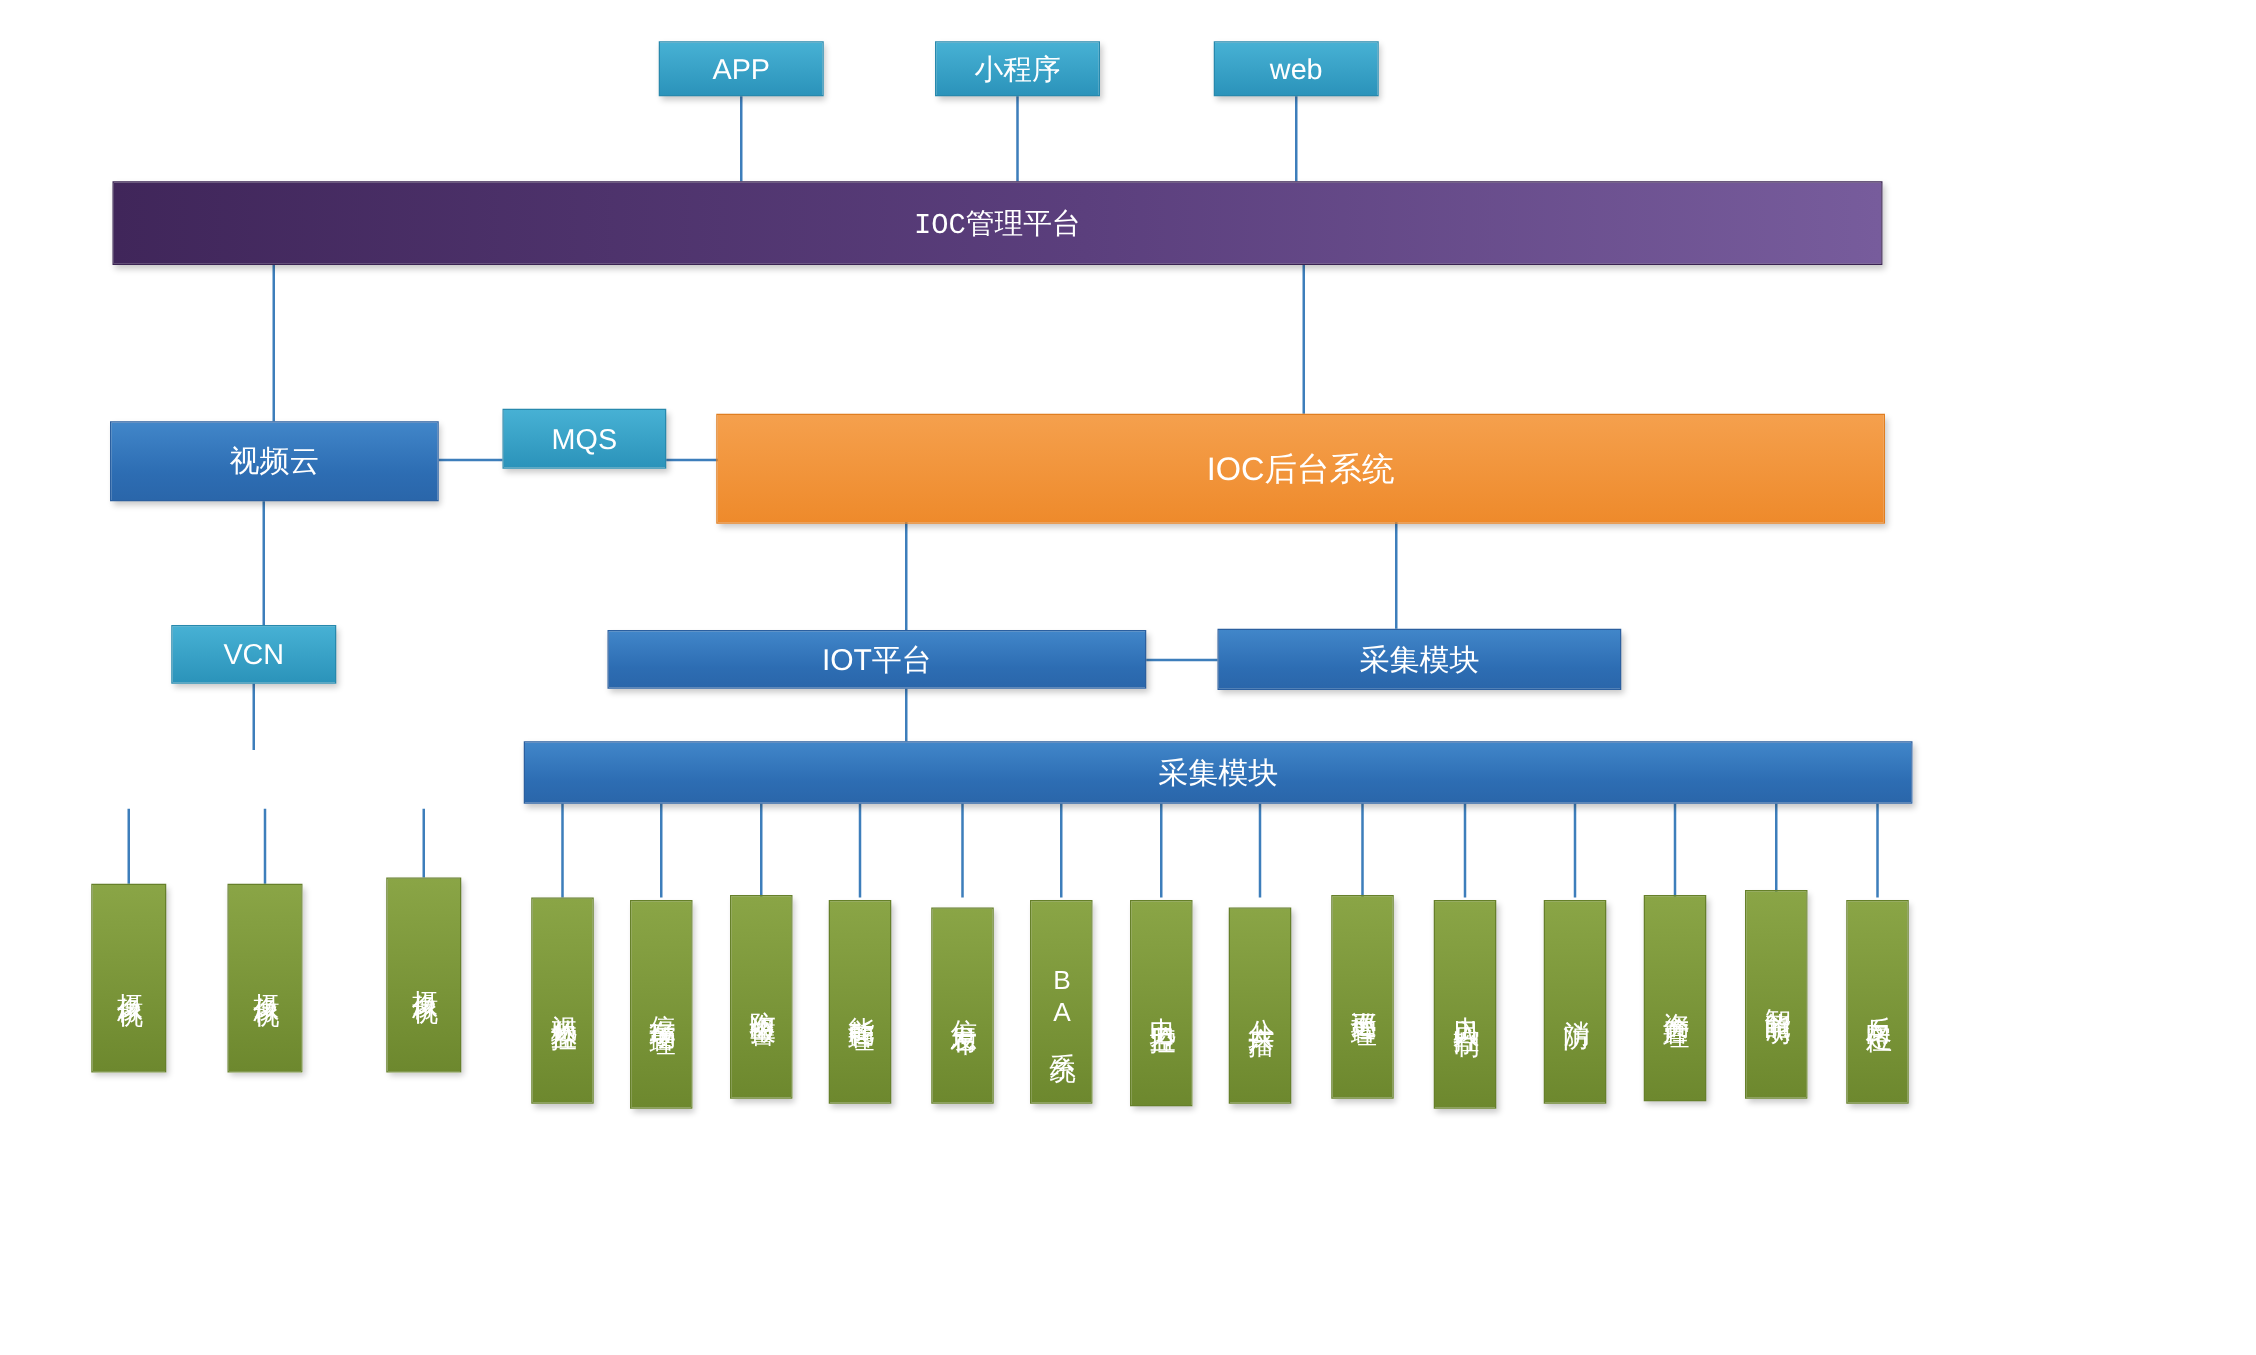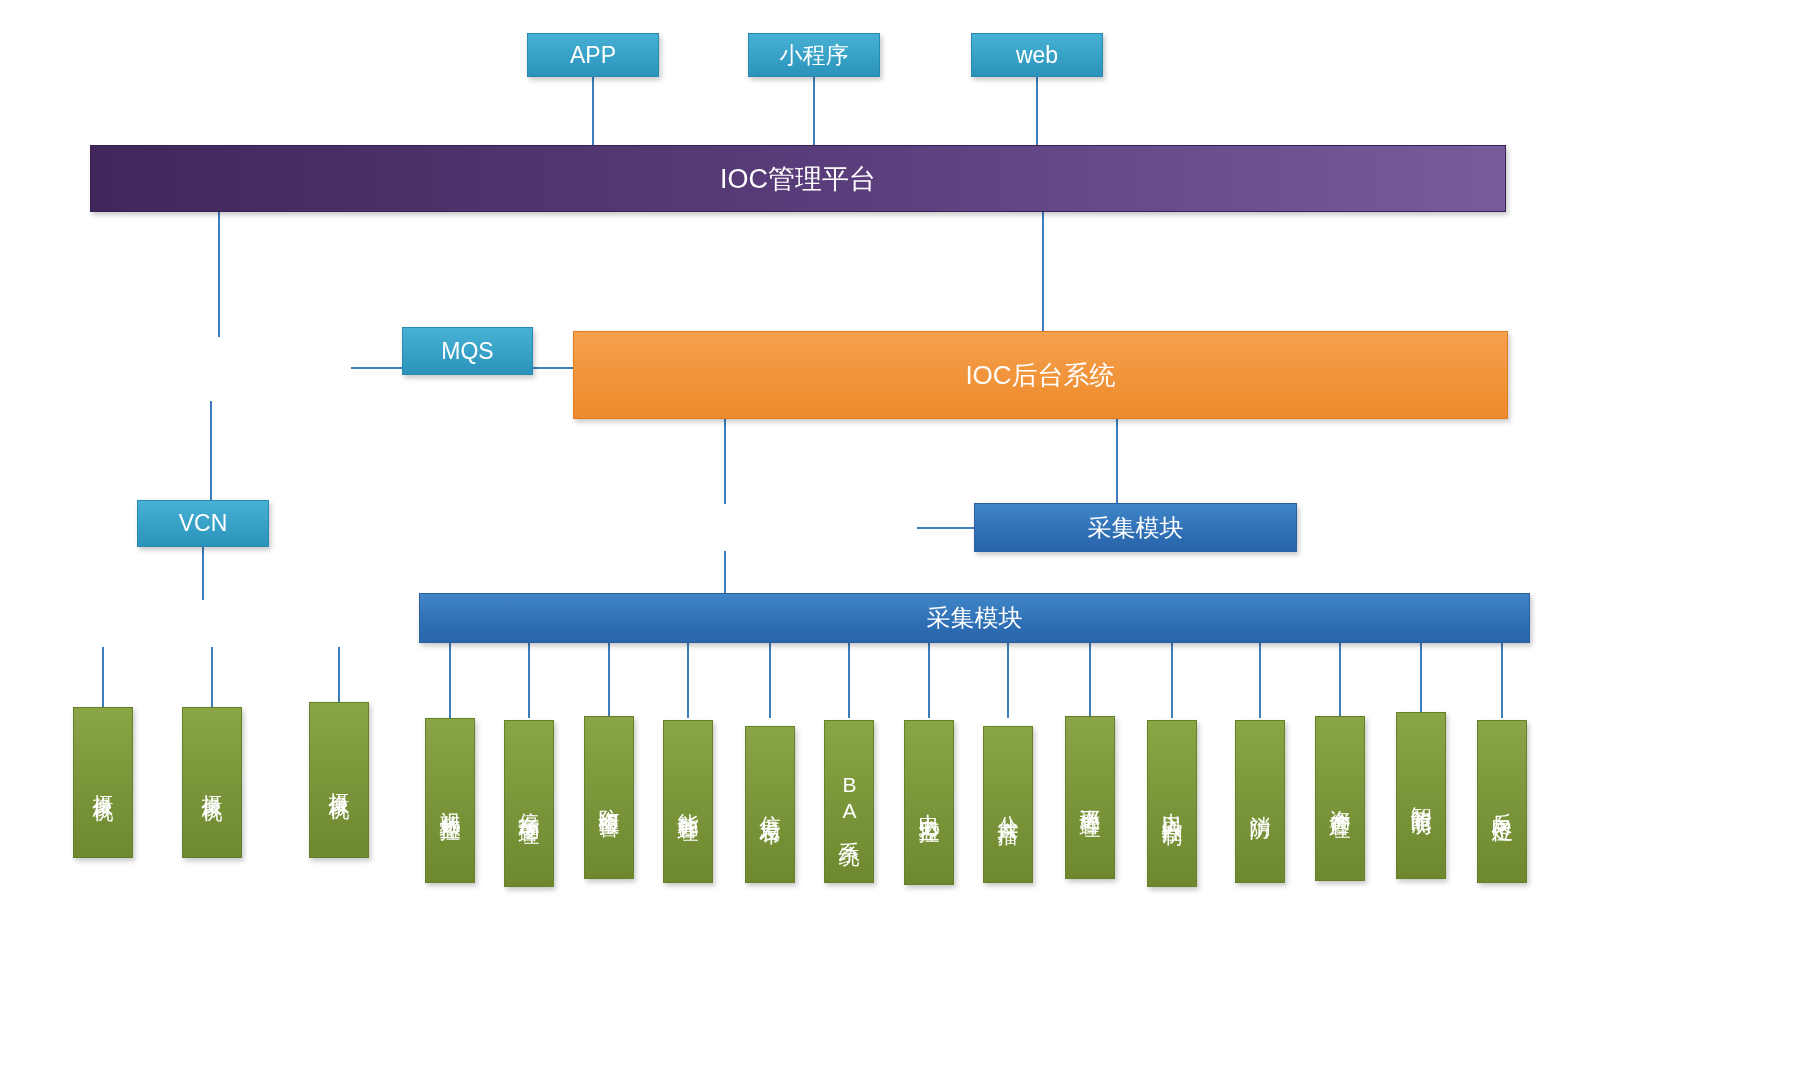--- a/index.html
+++ b/index.html
@@ -26,21 +26,22 @@
     text-align: center;
   }
   .teal {
     background: linear-gradient(to bottom, #47b1d4 0%, #2b93ba 100%);
     border: 1px solid #2789ad;
     font-size: 23px;
   }
   .purple-bar {
     background: linear-gradient(to right, #40265a 0%, #5b3f7d 55%, #775c9c 100%);
     border: 1px solid #3a2352;
-    font-size: 27px;
+    font-size: 23px;
+    font-family: Liberation Mono, monospace;
   }
   .blue {
     background: linear-gradient(to bottom, #4186c9 0%, #2d6db3 65%, #2a66aa 100%);
     border: 1px solid #2b5f9f;
     font-size: 24px;
   }
   .orange {
     background: linear-gradient(to bottom, #f5a04d 0%, #ee8a2b 100%);
     border: 1px solid #e07e20;
     font-size: 26px;
@@ -104,24 +105,26 @@
   <div class="vline" style="left:1339px; top:643px; height:75px"></div>
   <div class="vline" style="left:1420px; top:643px; height:75px"></div>
   <div class="vline" style="left:1501px; top:643px; height:75px"></div>
 
   <div class="node teal" style="left:527px; top:33px; width:132px; height:44px">APP</div>
   <div class="node teal" style="left:748px; top:33px; width:132px; height:44px">小程序</div>
   <div class="node teal" style="left:971px; top:33px; width:132px; height:44px">web</div>
 
   <div class="node purple-bar" style="left:90px; top:145px; width:1416px; height:67px">IOC管理平台</div>
 
+  <div class="node blue" style="left:88px; top:337px; width:263px; height:64px">视频云</div>
   <div class="node teal" style="left:402px; top:327px; width:131px; height:48px">MQS</div>
   <div class="node orange" style="left:573px; top:331px; width:935px; height:88px">IOC后台系统</div>
 
   <div class="node teal" style="left:137px; top:500px; width:132px; height:47px">VCN</div>
+  <div class="node blue" style="left:486px; top:504px; width:431px; height:47px">IOT平台</div>
   <div class="node blue" style="left:974px; top:503px; width:323px; height:49px">采集模块</div>
 
   <div class="node blue" style="left:419px; top:593px; width:1111px; height:50px">采集模块</div>
 
   <div class="node green-v" style="left:73px; top:707px; width:60px; height:151px">摄像机</div>
   <div class="node green-v" style="left:182px; top:707px; width:60px; height:151px">摄像机</div>
   <div class="node green-v" style="left:309px; top:702px; width:60px; height:156px">摄像机</div>
 
   <div class="node green-v" style="left:425px; top:718px; width:50px; height:165px">视频监控</div>
   <div class="node green-v" style="left:504px; top:720px; width:50px; height:167px">停车场管理</div>

